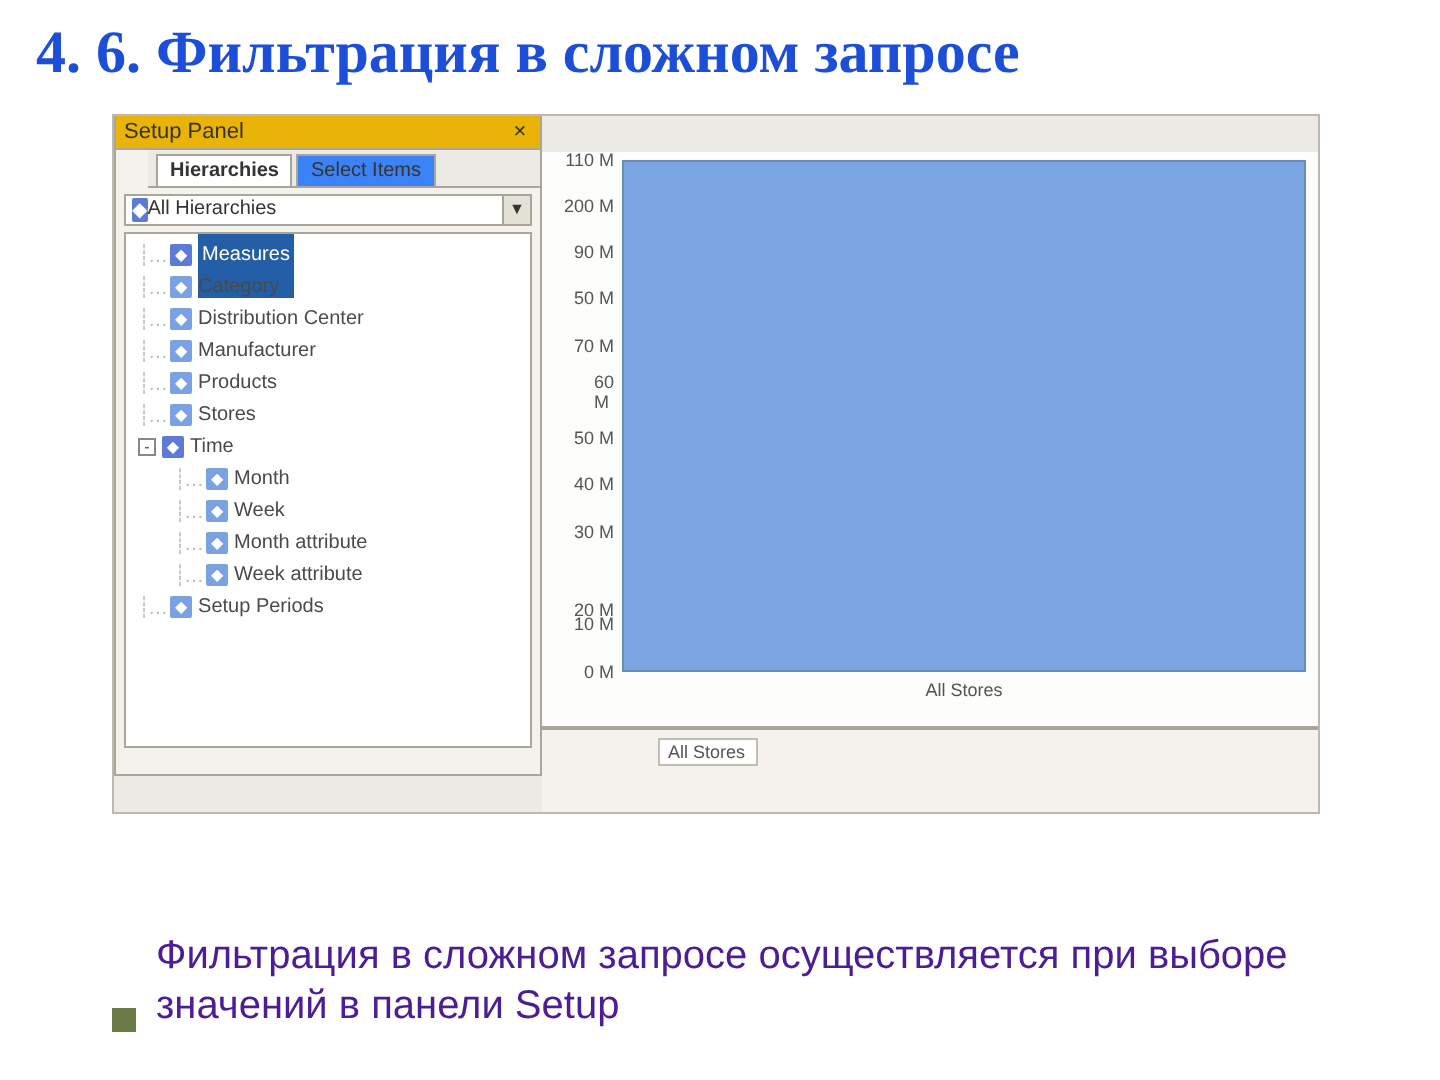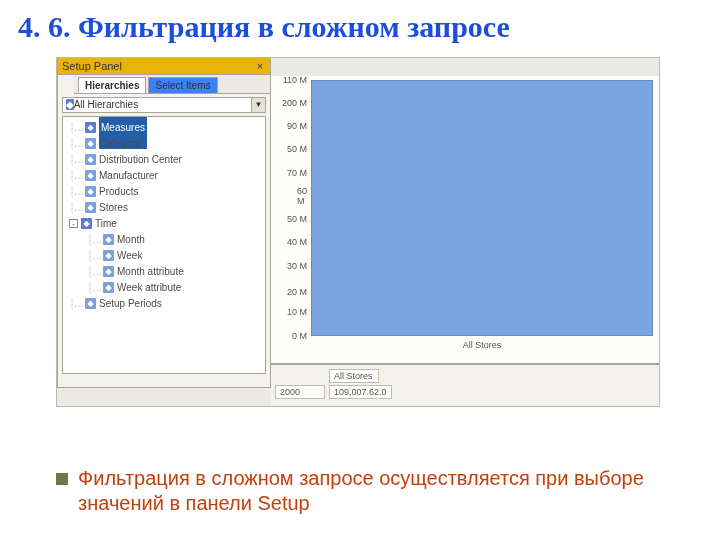--- a/index.html
+++ b/index.html
@@ -222,25 +222,25 @@
     padding: 1px 4px;
     min-width: 50px;
   }
 
   .bullet-row {
     position: absolute;
     left: 56px;
     top: 466px;
     right: 40px;
     display: flex;
-    align-items: flex-start;
+    align-items: flex-end;
     gap: 10px;
     font-family: Arial, sans-serif;
     font-size: 20px;
-    color: #c2410c;
+    color: #4c1d95;
     line-height: 1.25;
   }
   .bullet {
     width: 12px; height: 12px;
     background: #6b7b47;
     margin-top: 7px;
     flex-shrink: 0;
   }
   .tr-fix { color: #4a4a4a; }
 </style>
@@ -334,37 +334,33 @@
     <div class="y-axis" id="yaxis">
         <div class="y-tick" style="top: 0px;">110 M</div>
         <div class="y-tick" style="top: 23.2727px;">200 M</div>
         <div class="y-tick" style="top: 46.5455px;">90 M</div>
         <div class="y-tick" style="top: 69.8182px;">50 M</div>
         <div class="y-tick" style="top: 93.0909px;">70 M</div>
         <div class="y-tick" style="top: 116.364px; margin-left: 45px;">60 M</div>
         <div class="y-tick" style="top: 139.636px;">50 M</div>
         <div class="y-tick" style="top: 162.909px;">40 M</div>
         <div class="y-tick" style="top: 186.182px;">30 M</div>
-        <div class="y-tick" style="top: 212px;">20 M</div>
+        <div class="y-tick" style="top: 225px;">20 M</div>
         <div class="y-tick" style="top: 232.727px;">10 M</div>
         <div class="y-tick" style="top: 256px;">0 M</div>
       </div>
     <div class="plot"></div>
     <div class="x-label">All Stores</div>
   </div>
 
   <div class="grid-bottom">
     <div class="row">
       <div class="cell" style="visibility:hidden">.</div>
       <div class="cell">All Stores</div>
     </div>
-    <div class="row">
-      <div class="cell">2000</div>
-      <div class="cell">109,007.62.0</div>
-    </div>
   </div>
 
 </div>
 
 <div class="bullet-row">
   <div class="bullet"></div>
   <div>Фильтрация в сложном запросе осуществляется при выборе значений в панели Setup</div>
 </div>
 
 </body></html>

